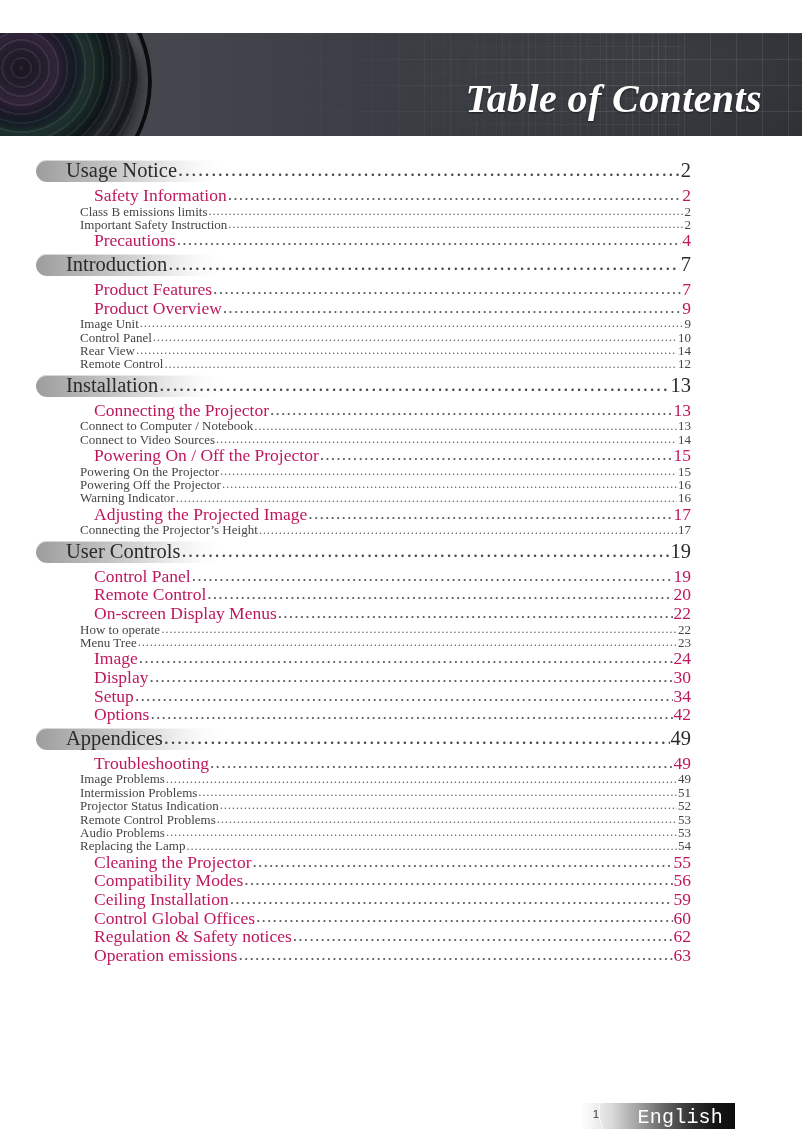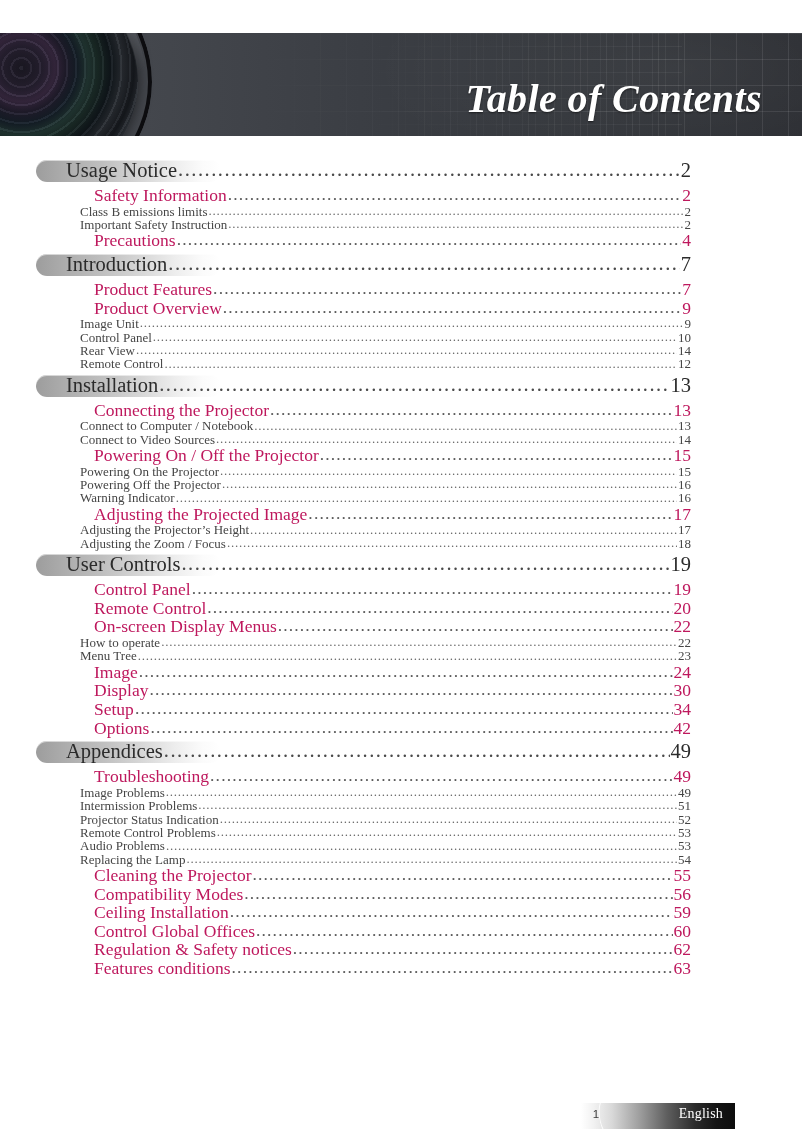--- a/index.html
+++ b/index.html
@@ -238,22 +238,22 @@
     text-align: center;
     font-family: "Liberation Sans", sans-serif;
     font-size: 11.5px;
     color: #3c3c3c;
   }
   .footer-lang {
     position: absolute;
     left: 0; right: 12px;
     top: 3px;
     text-align: right;
-    font-family: Liberation Serif, serif;
-    font-size: 14px;
+    font-family: Liberation Mono, monospace;
+    font-size: 20px;
     color: #ffffff;
     letter-spacing: 0.2px;
   }
 </style>
 </head>
 <body>
 
 <div class="page">
 
   <div class="header">
@@ -381,28 +381,23 @@
           <span class="label">Warning Indicator</span>
           <span class="leader"></span>
           <span class="pageno">16</span>
         </div>
         <div class="row lvl2">
           <span class="label">Adjusting the Projected Image</span>
           <span class="leader"></span>
           <span class="pageno">17</span>
         </div>
         <div class="row lvl3">
-          <span class="label">Adjusting the Projector’s Height</span>
+          <span class="label">Connecting the Projector’s Height</span>
           <span class="leader"></span>
           <span class="pageno">17</span>
-        </div>
-        <div class="row lvl3">
-          <span class="label">Adjusting the Zoom / Focus</span>
-          <span class="leader"></span>
-          <span class="pageno">18</span>
         </div>
       </div>
       <div class="sec-gap"></div>
       <div class="section">
         <div class="row lvl1">
           <div class="pill"></div>
           <span class="label">User Controls</span>
           <span class="leader"></span>
           <span class="pageno">19</span>
         </div>
@@ -514,21 +509,21 @@
           <span class="label">Control Global Offices</span>
           <span class="leader"></span>
           <span class="pageno">60</span>
         </div>
         <div class="row lvl2">
           <span class="label">Regulation &amp; Safety notices</span>
           <span class="leader"></span>
           <span class="pageno">62</span>
         </div>
         <div class="row lvl2">
-          <span class="label">Features conditions</span>
+          <span class="label">Operation emissions</span>
           <span class="leader"></span>
           <span class="pageno">63</span>
         </div>
       </div>
     </div>
 
   <div class="footer-bar">
     <div class="footer-swoosh"></div>
     <div class="footer-pagenum">1</div>
     <div class="footer-lang">English</div>

